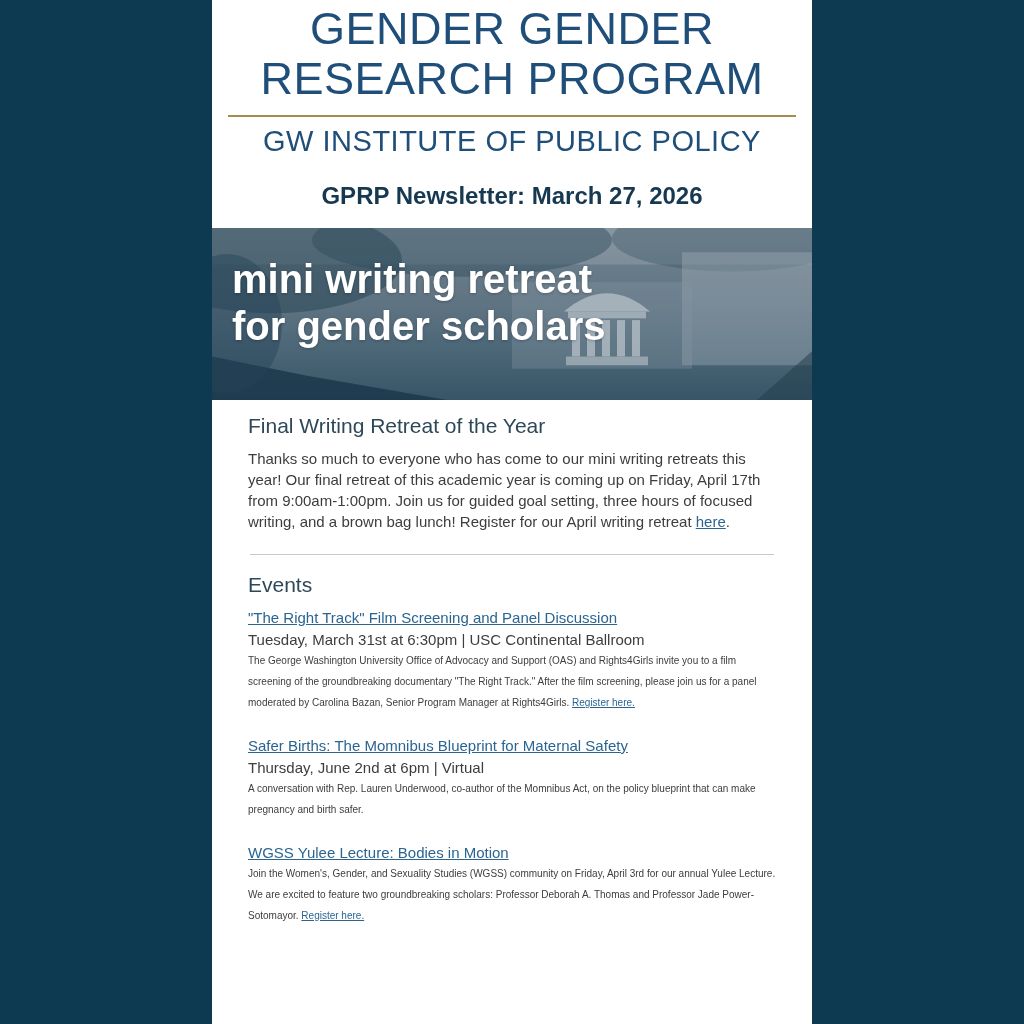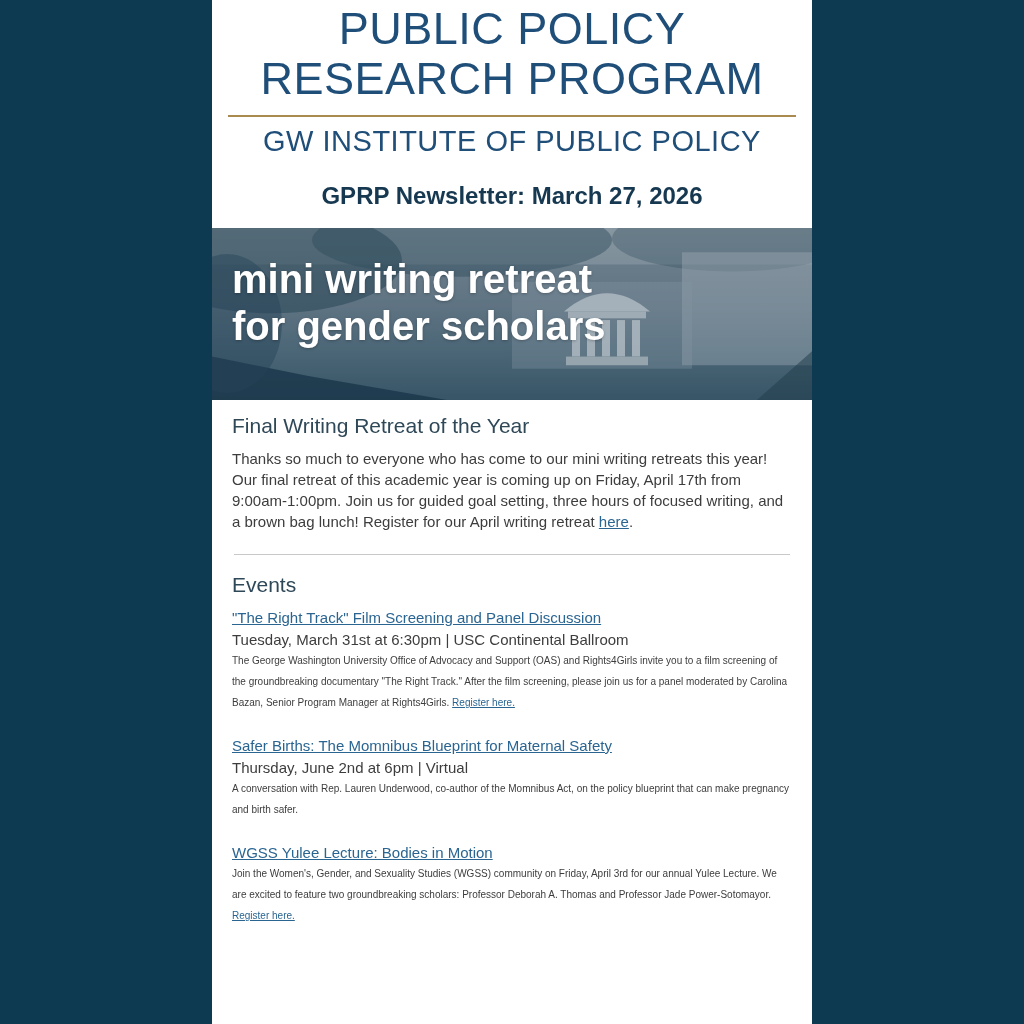--- a/index.html
+++ b/index.html
@@ -61,21 +61,21 @@
     top: 28px;
     z-index: 2;
     color: #ffffff;
     font-size: 40px;
     font-weight: 600;
     line-height: 1.18;
     text-shadow: 0 1px 3px rgba(0,0,0,0.25);
   }
 
   
-  .content { padding: 0 20px; }
+  .content { padding: 0 36px; }
   .section-heading {
     font-size: 21px;
     color: #2f4858;
     font-weight: 500;
     margin: 14px 0 10px;
   }
   .body-text {
     font-size: 15px;
     color: #3d3d3d;
     line-height: 21px;
@@ -100,21 +100,21 @@
     vertical-align: baseline;
   }
 </style>
 </head>
 <body>
 
 <div class="email">
 
   <header class="masthead">
     <div class="masthead-title">
-      <div>PUBLIC POLICY</div>
+      <div>GENDER GENDER</div>
       <div>RESEARCH PROGRAM</div>
     </div>
     <div class="gold-rule"></div>
     <div class="masthead-sub">GW INSTITUTE OF PUBLIC POLICY</div>
     <div class="newsletter-date">GPRP Newsletter: March 27, 2026</div>
   </header>
 
   <div class="hero">
     <svg class="hero-art" viewBox="0 0 600 198" preserveAspectRatio="none" aria-hidden="true">
       <rect x="0" y="0" width="600" height="42" fill="#aeb9c0" opacity="0.5"></rect>

